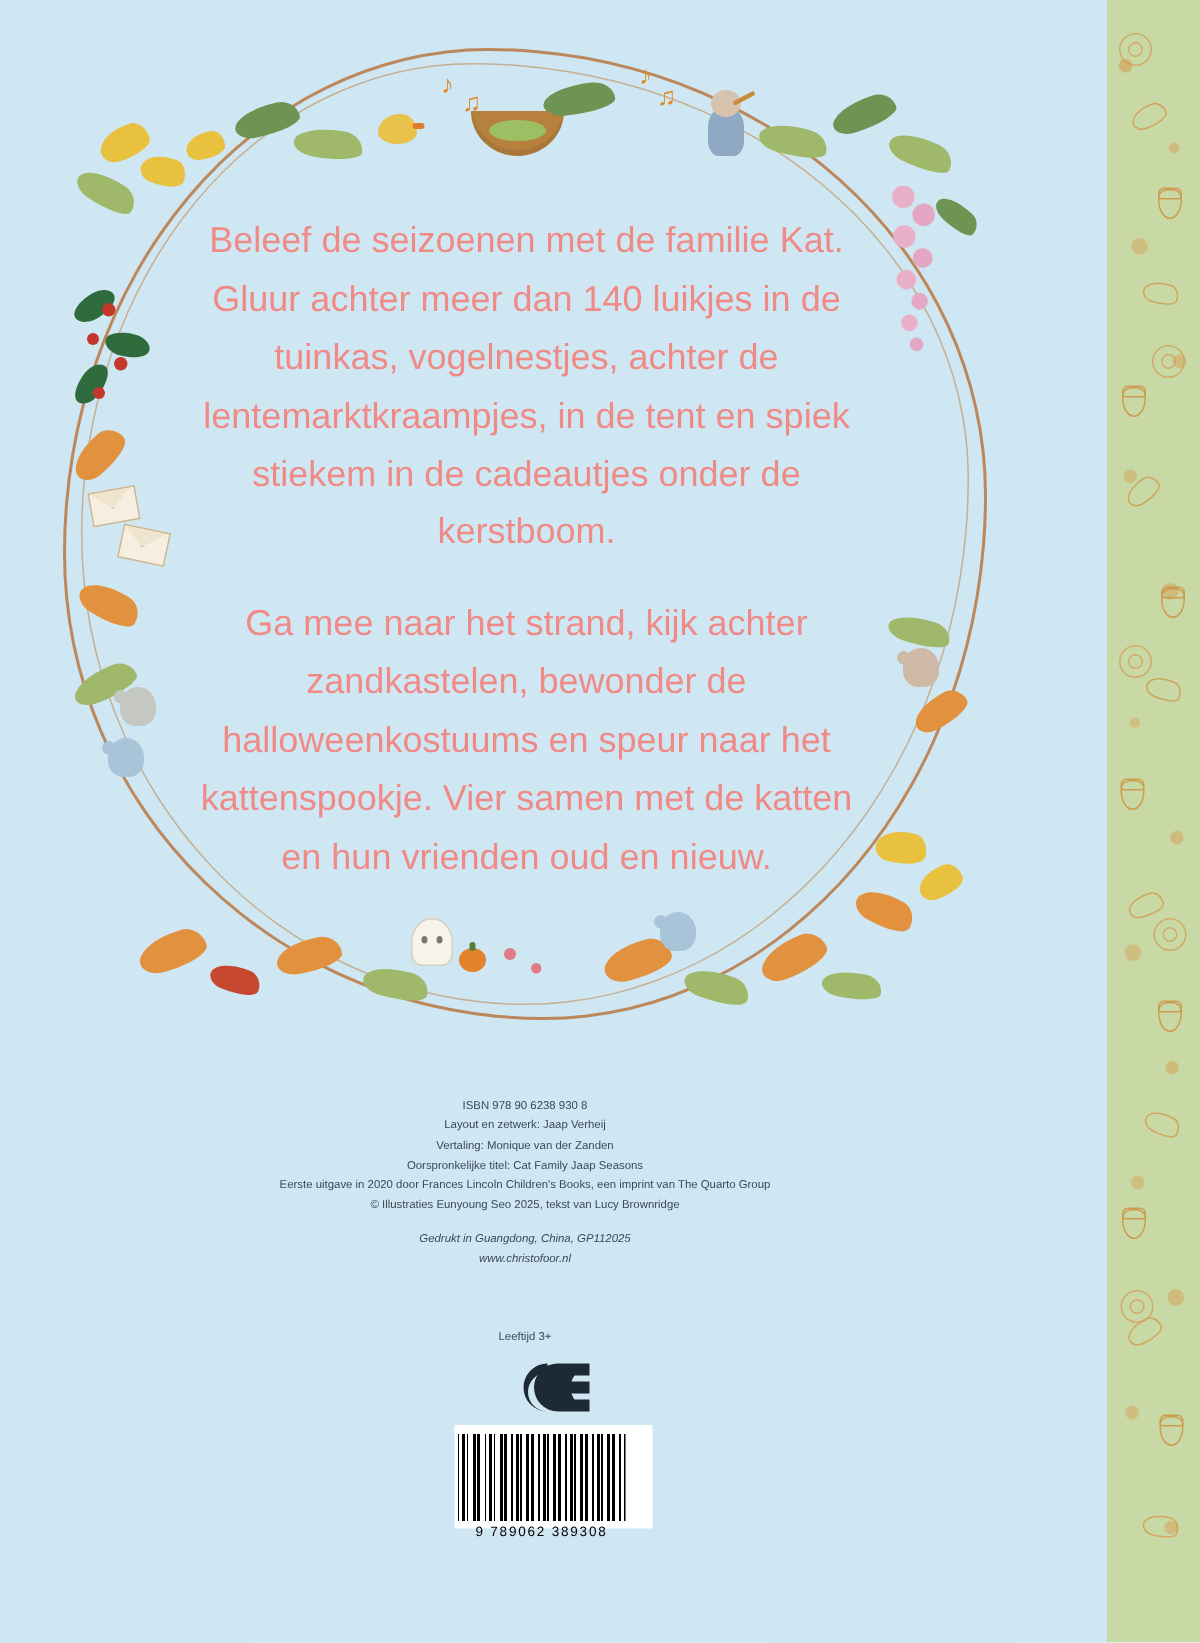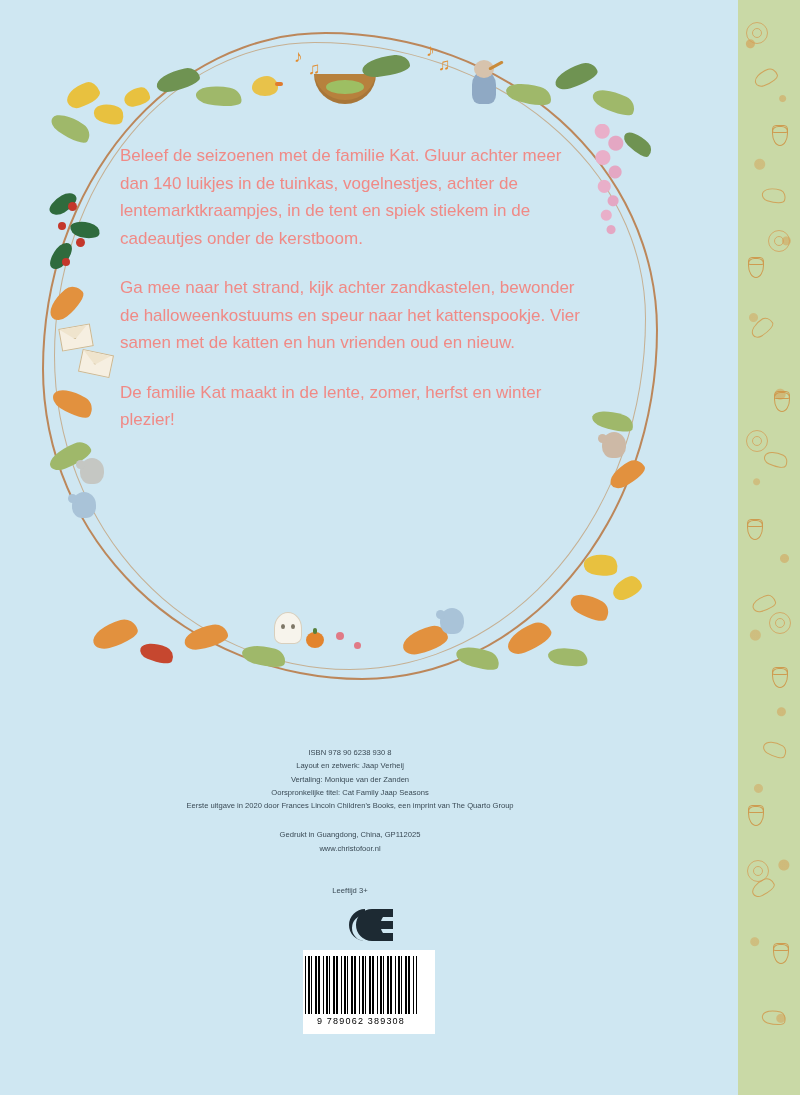--- a/index.html
+++ b/index.html
@@ -310,43 +310,43 @@
     transform: rotate(-28deg);
     border-radius: 2px;
   }
 
   
   .blurb {
     position: absolute;
     left: 120px;
     top: 142px;
     width: 462px;
-    text-align: left;
+    text-align: center;
     color: #f08a86;
-    font-size: 17px;
+    font-size: 24px;
     line-height: 1.62;
   }
   .blurb p {
     margin: 0 0 22px 0;
   }
   .blurb p:last-child { margin-bottom: 0; }
 
   
   .colophon {
     position: absolute;
     left: 100px;
     top: 730px;
     width: 500px;
     text-align: center;
     color: #3a4a55;
     font-size: 7.6px;
     line-height: 1.75;
   }
-  .colophon .group { margin-bottom: 9px; margin-top: 16px; }
-  .colophon .group:last-child { margin-bottom: 0; }
+  .colophon .group { margin-bottom: 9px; }
+  .colophon .group:last-child { margin-bottom: 0; font-style: italic; }
   .colophon .line { white-space: nowrap; }
 
   .age {
     position: absolute;
     left: 100px;
     top: 886px;
     width: 500px;
     text-align: center;
     color: #3a4a55;
     font-size: 7.6px;
@@ -361,21 +361,21 @@
     height: 40px;
     color: #1d2a33;
   }
 
   
   .barcode-box {
     position: absolute;
     left: 303px;
     top: 950px;
     width: 132px;
-    height: 84px;
+    height: 69px;
     background: #ffffff;
     padding: 6px 16px 0 0;
     box-sizing: border-box;
   }
   .bars {
     position: relative;
     margin: 0 auto;
     width: 112px;
     height: 58px;
     background:
@@ -493,30 +493,30 @@
     <div class="pumpkin" style="left:270px; top:606px;"></div>
     <div class="berry" style="left:300px; top:606px; width:8px; height:8px; background:#e07a86;"></div>
     <div class="berry" style="left:318px; top:616px; width:7px; height:7px; background:#e07a86;"></div>
 
     <div class="mouse blue" style="left:404px; top:582px;"></div>
   </div>
 
   <div class="blurb">
     <p>Beleef de seizoenen met de familie Kat. Gluur achter meer dan 140 luikjes in de tuinkas, vogelnestjes, achter de lentemarktkraampjes, in de tent en spiek stiekem in de cadeautjes onder de kerstboom.</p>
     <p>Ga mee naar het strand, kijk achter zandkastelen, bewonder de halloweenkostuums en speur naar het kattenspookje. Vier samen met de katten en hun vrienden oud en nieuw.</p>
-    <p>De familie Kat maakt in de lente, zomer, herfst en winter plezier!</p>
   </div>
 
   <div class="colophon">
     <div class="group">
       <div class="line">ISBN 978 90 6238 930 8</div>
       <div class="line">Layout en zetwerk: Jaap Verheij</div>
       <div class="line">Vertaling: Monique van der Zanden</div>
       <div class="line">Oorspronkelijke titel: Cat Family Jaap Seasons</div>
       <div class="line">Eerste uitgave in 2020 door Frances Lincoln Children's Books, een imprint van The Quarto Group</div>
+      <div class="line">© Illustraties Eunyoung Seo 2025, tekst van Lucy Brownridge</div>
     </div>
     <div class="group">
       <div class="line">Gedrukt in Guangdong, China, GP112025</div>
       <div class="line">www.christofoor.nl</div>
     </div>
   </div>
 
   <div class="age">Leeftijd 3+</div>
 
   <div class="ce">

